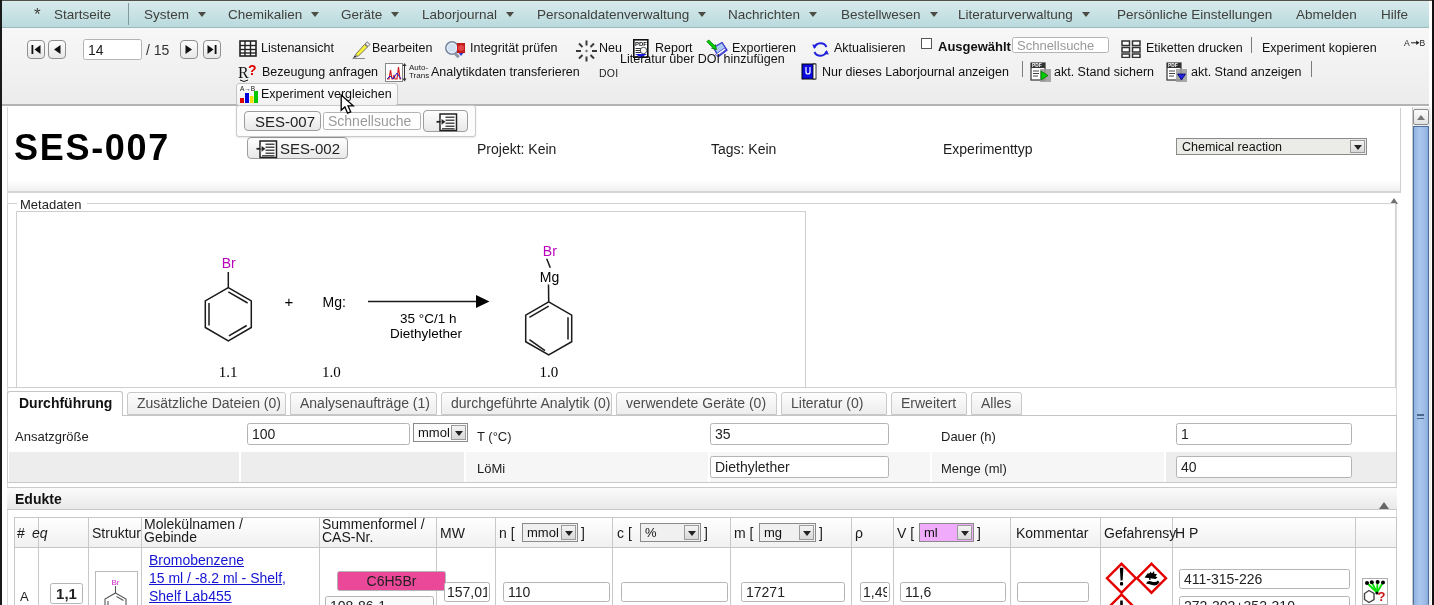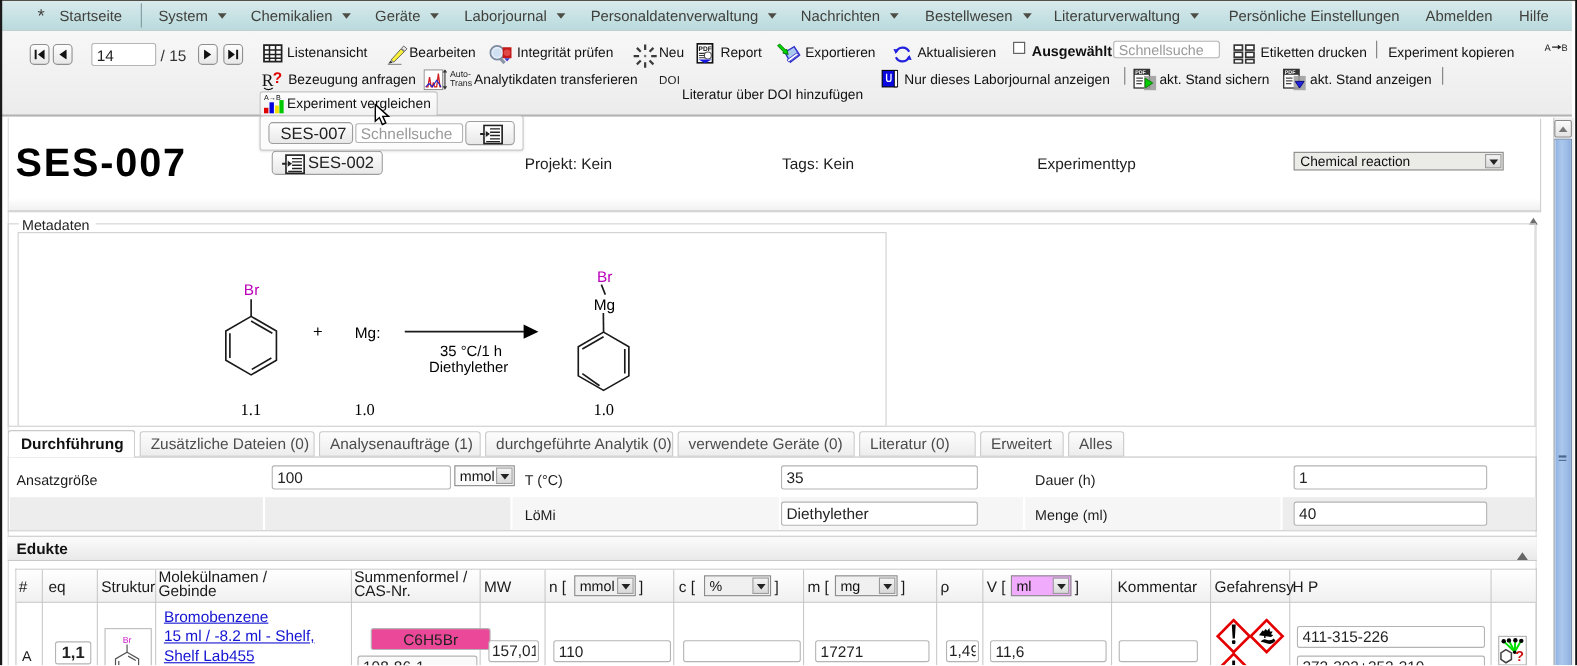--- a/index.html
+++ b/index.html
@@ -160,21 +160,21 @@
         <rect x="0.5" y="0.5" width="17" height="18" fill="#fff" stroke="#888" stroke-width="1"></rect>
         <path d="M2 16 l2 0 l1.5 -9 l1.5 9 l1 0 l1 -4 l1 4 l2 0 l1.5 -12 l1.5 12 l1 0" stroke="#d02020" fill="none" stroke-width="1.2"></path>
         <path d="M2 16 l3 -3 l3 3 l4 -6 l4 6" stroke="#2020d0" fill="none" stroke-width="1"></path>
         <path d="M19.5 1 l0 16" stroke="#333" stroke-width="1"></path>
         <path d="M19.5 0 l-2 3 l4 0 z" fill="#333"></path>
         <path d="M19.5 18.5 l-2 -3 l4 0 z" fill="#333"></path>
       </svg></span>
 <span class="abs" style="left:409px;top:64px;font-size:8px;color:#222;line-height:8px;">Auto-<br>Trans</span>
 <span class="abs tbl" style="left:431px;top:65px;">Analytikdaten transferieren</span>
 <span class="abs" style="left:599px;top:67px;font-size:10.5px;color:#222;letter-spacing:0.2px;">DOI</span>
-<span class="abs tbl" style="left:620px;top:79px;">Literatur über DOI hinzufügen</span>
+<span class="abs tbl" style="left:620px;top:52px;">Literatur über DOI hinzufügen</span>
 <span class="abs" id="ic-book" style="left:800px;top:63px;"><svg width="18" height="18" viewBox="0 0 18 18">
         <rect x="2" y="1" width="13" height="15" fill="#0a0ae0" stroke="#000" stroke-width="1"></rect>
         <rect x="13" y="1" width="3" height="15" fill="#fff" stroke="#000" stroke-width="0.8"></rect>
         <path d="M6 4 l0 5 q0 2 2 2 q2 0 2 -2 l0 -5" stroke="#fff" stroke-width="1.2" fill="none"></path>
       </svg></span>
 <span class="abs tbl" style="left:822px;top:65px;">Nur dieses Laborjournal anzeigen</span>
 <div class="abs" style="left:1022px;top:61px;width:1px;height:16px;background:#7c7c7c;"></div>
 <span class="abs" id="ic-pdfg" style="left:1030px;top:62px;"><svg width="22" height="21" viewBox="0 0 22 21">
         <rect x="1" y="1" width="14" height="17" fill="#fff" stroke="#333" stroke-width="1.2"></rect>
         <rect x="1" y="1" width="14" height="5" fill="#333"></rect>
@@ -344,21 +344,21 @@
 <div class="cellline" style="left:612px;top:518px;width:1px;height:87px;"></div>
 <div class="cellline" style="left:730px;top:518px;width:1px;height:87px;"></div>
 <div class="cellline" style="left:851px;top:518px;width:1px;height:87px;"></div>
 <div class="cellline" style="left:893px;top:518px;width:1px;height:87px;"></div>
 <div class="cellline" style="left:1010px;top:518px;width:1px;height:87px;"></div>
 <div class="cellline" style="left:1100px;top:518px;width:1px;height:87px;"></div>
 <div class="cellline" style="left:1172px;top:518px;width:1px;height:87px;"></div>
 <div class="cellline" style="left:1355px;top:518px;width:1px;height:87px;"></div>
 
 <span class="hdrtxt" style="left:17px;top:527px;">#</span>
-<span class="hdrtxt" style="left:44px;top:527px;">eq</span>
+<span class="hdrtxt" style="left:32px;top:527px;font-style:italic;">eq</span>
 <span class="hdrtxt" style="left:92px;top:527px;">Struktur</span>
 <span class="hdrtxt" style="left:144px;top:518px;">Molekülnamen /<br>Gebinde</span>
 <span class="hdrtxt" style="left:322px;top:518px;">Summenformel /<br>CAS-Nr.</span>
 <span class="hdrtxt" style="left:440px;top:527px;">MW</span>
 <span class="hdrtxt" style="left:499px;top:527px;">n [</span>
 <div class="sel" style="left:522px;top:523px;width:56px;height:19px;background:#f0f0f0;">
       <span class="tx" style="top:1px;">mmol</span>
       <span class="ar"></span>
     </div>
 <span class="hdrtxt" style="left:581px;top:527px;">]</span>

